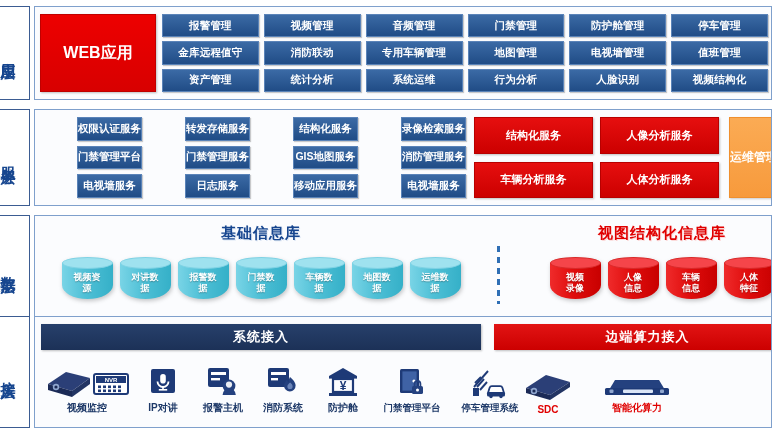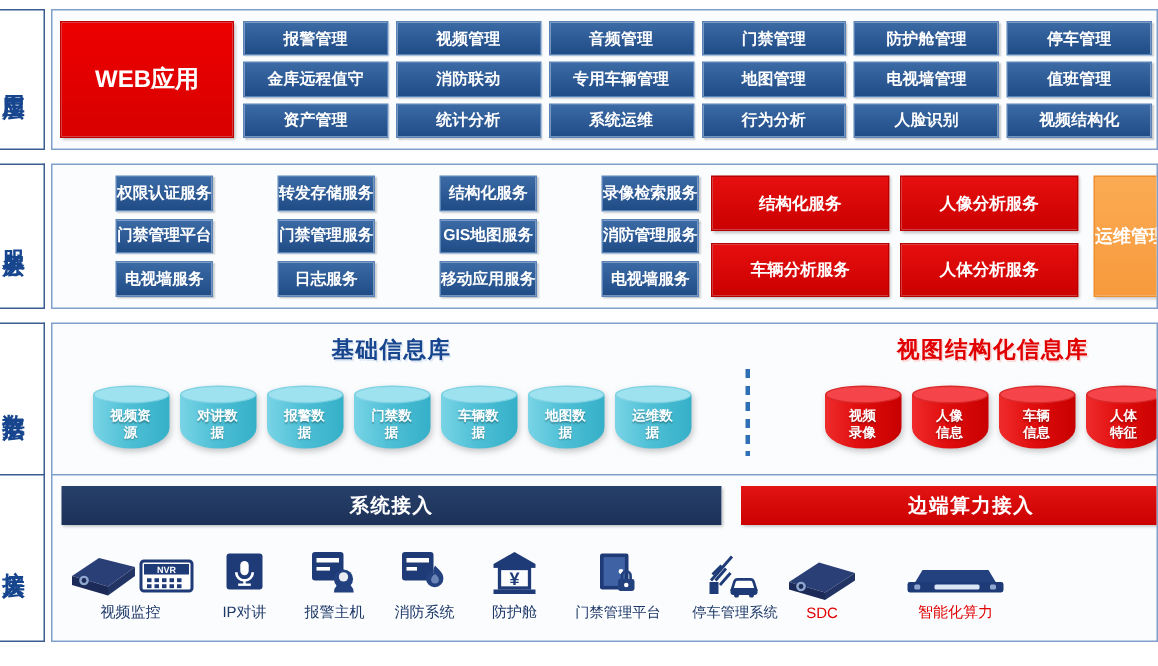--- a/index.html
+++ b/index.html
@@ -150,21 +150,21 @@
   }
   .acc-hdr.navy{background:linear-gradient(180deg,#27406b 0%,#1c3157 100%);}
   .acc-hdr.red{background:linear-gradient(180deg,#e21414 0%,#cc0000 100%);}
   .acc-items{position:absolute;display:flex;align-items:flex-end;}
   .acc-item{
     display:flex;flex-direction:column;align-items:center;justify-content:flex-end;
     width:60px;
   }
   .acc-item .icon{height:34px;display:flex;align-items:flex-end;justify-content:center;}
   .acc-item .cap{
-    margin-top:3px;font-size:10px;font-weight:normal;white-space:nowrap;
+    margin-top:3px;font-size:10px;font-weight:bold;white-space:nowrap;
   }
   .acc-item .cap.navy{color:#1e3968;}
   .acc-item .cap.red{color:#e00000;}
   .video-pair{width:92px;}
   .door-pair .cap{font-size:9.5px;}
 </style>
 </head>
 <body>
 
 <div class="diagram">

